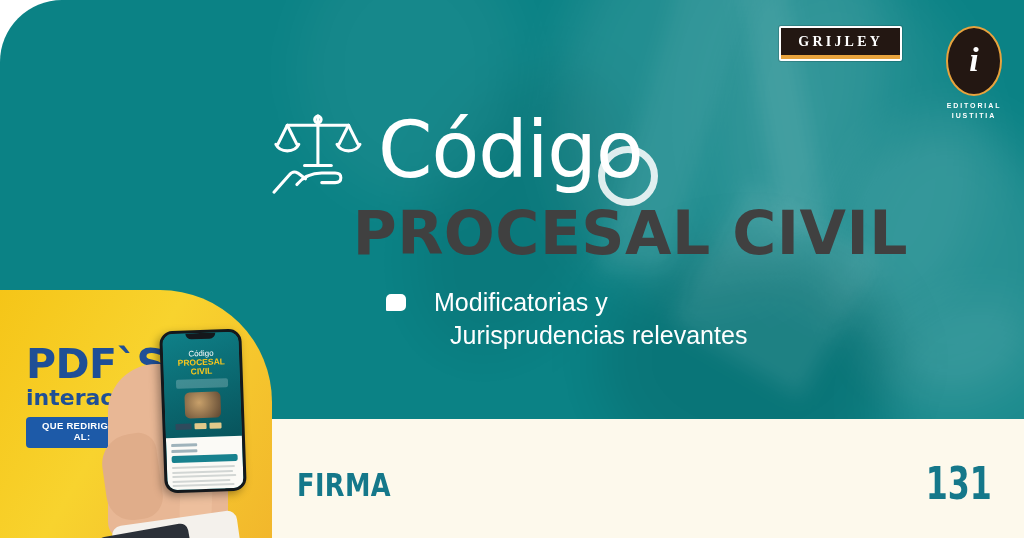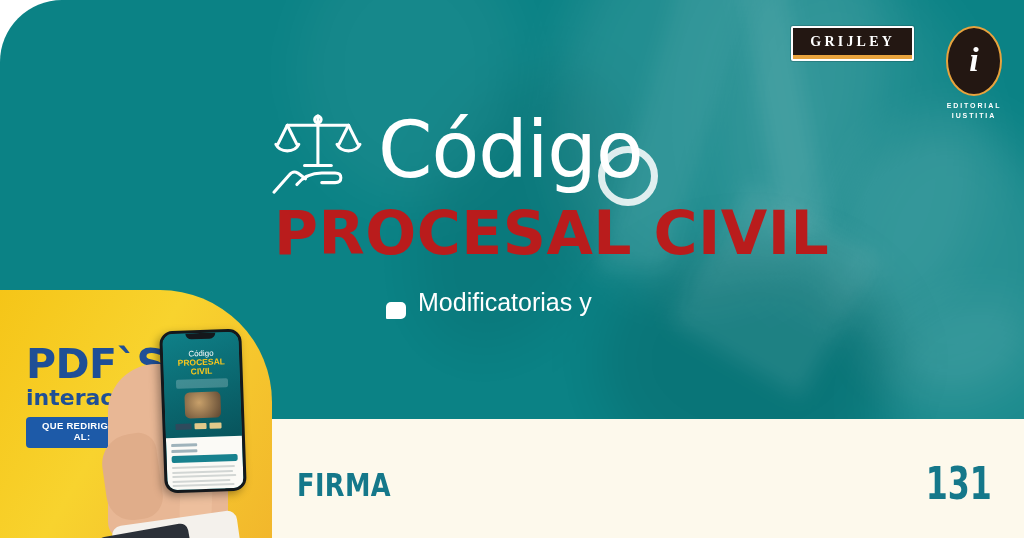--- a/index.html
+++ b/index.html
@@ -24,21 +24,21 @@
   .b5{left:300px;top:-60px;width:220px;height:260px;background:rgba(255,255,255,.05);border-radius:50%;}
   .b6{left:880px;top:300px;width:200px;height:200px;background:rgba(255,255,255,.08);border-radius:50%;}
   .b7{left:430px;top:60px;width:180px;height:300px;background:rgba(0,0,0,.07);border-radius:48% 52% 50% 50%;transform:rotate(25deg);}
   .shard{position:absolute;background:rgba(255,255,255,.07);filter:blur(10px);}
   .s1{left:640px;top:-30px;width:70px;height:300px;transform:skewX(-16deg);}
   .s2{left:760px;top:-20px;width:46px;height:250px;transform:skewX(10deg);background:rgba(255,255,255,.09);}
   .s3{left:700px;top:210px;width:150px;height:160px;transform:rotate(30deg);background:rgba(255,255,255,.09);}
   .ring{position:absolute;left:598px;top:146px;width:46px;height:46px;border:7px solid rgba(255,255,255,.85);border-radius:50%;}
 
   
-  .logos{position:absolute;right:22px;top:26px;display:flex;align-items:flex-start;gap:32px;}
+  .logos{position:absolute;right:22px;top:26px;display:flex;align-items:flex-start;gap:44px;}
   .grijley{
     background:#231712;border:2px solid #ffffff;
     padding:7px 17px 4px 17px;border-radius:2px;position:relative;
     box-shadow:0 0 0 1px rgba(0,0,0,.15);
   }
   .grijley-text{
     color:#ffffff;font-size:14px;font-weight:700;letter-spacing:3.2px;
     font-family:"Liberation Serif",serif;line-height:1;
   }
   .grijley-bar{height:4px;background:#e8a33d;margin:6px -17px -4px -17px;}
@@ -53,24 +53,24 @@
 
   
   .headline{position:absolute;left:268px;top:104px;width:640px;}
   .title-row{display:flex;align-items:center;gap:14px;}
   .scales-icon{width:96px;height:86px;flex:0 0 auto;margin-top:6px;}
   .title-main{
     color:#ffffff;font-size:78px;line-height:.96;font-weight:400;letter-spacing:-1px;
     font-family:"DejaVu Sans",sans-serif;
   }
   .title-sub{
-    color:#b91c1c;font-size:60px;font-weight:700;letter-spacing:.5px;line-height:1.06;
-    margin:6px 0 0 6px;font-family:"DejaVu Sans",sans-serif;
-  }
-  .tagline{display:flex;align-items:flex-end;gap:12px;margin:20px 0 0 118px;}
+    color:#404040;font-size:60px;font-weight:700;letter-spacing:.5px;line-height:1.06;
+    margin:6px 0 0 6px;font-family:"DejaVu Sans",sans-serif;text-align:right;
+  }
+  .tagline{display:flex;align-items:flex-start;gap:28px;margin:20px 0 0 118px;}
   .tag-bullet{width:20px;height:17px;background:#ffffff;border-radius:5px 5px 5px 1px;margin-top:8px;flex:0 0 auto;}
   .tag-text{color:#ffffff;font-size:25px;line-height:1.32;font-weight:400;}
   .tag-text .l2{display:block;margin-left:16px;}
 
   
   .cream-bar{
     position:absolute;left:0;top:419px;width:1024px;height:119px;background:#fdf9ec;
   }
   .firma{
     position:absolute;left:297px;top:466px;color:#15788a;font-size:32px;font-weight:700;
@@ -201,20 +201,21 @@
       </svg>
       <div class="title-main">Código</div>
     </div>
 
     <div class="title-sub">PROCESAL CIVIL</div>
 
     <div class="tagline">
       <span class="tag-bullet"></span>
       <div class="tag-text">
         <span>Modificatorias y</span>
+        <span class="l2">Jurisprudencias relevantes</span>
       </div>
     </div>
 
   </div>
 
   <div class="cream-bar"></div>
   <div class="firma">FIRMA</div>
   <div class="page-num">131</div>
 
   <div class="promo">

